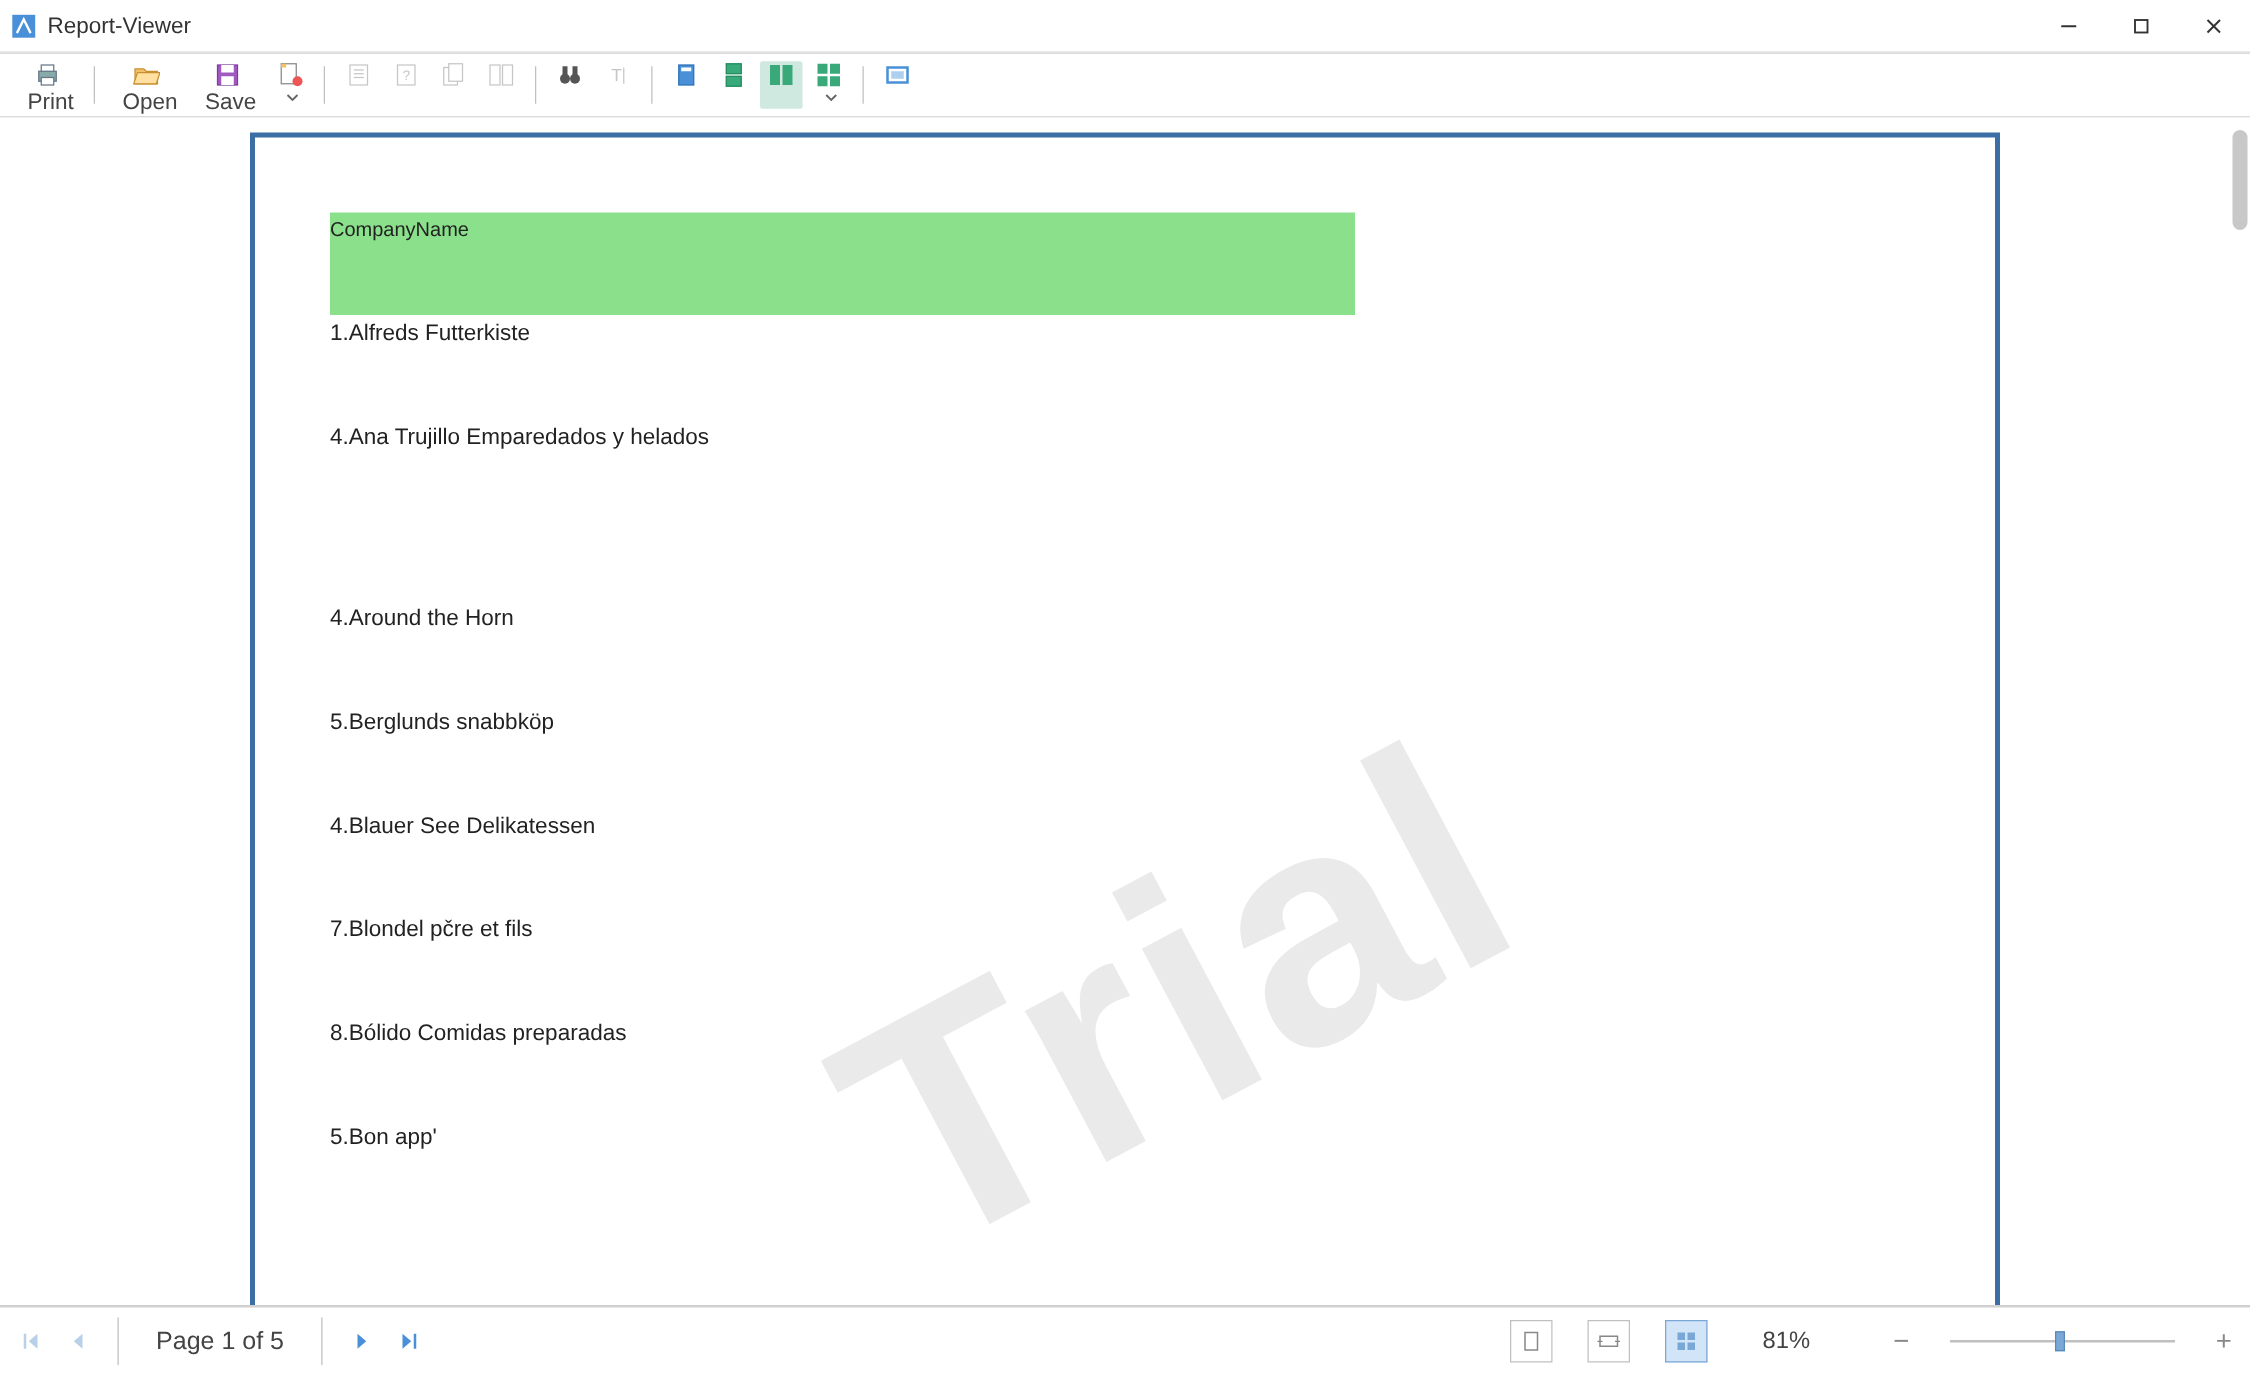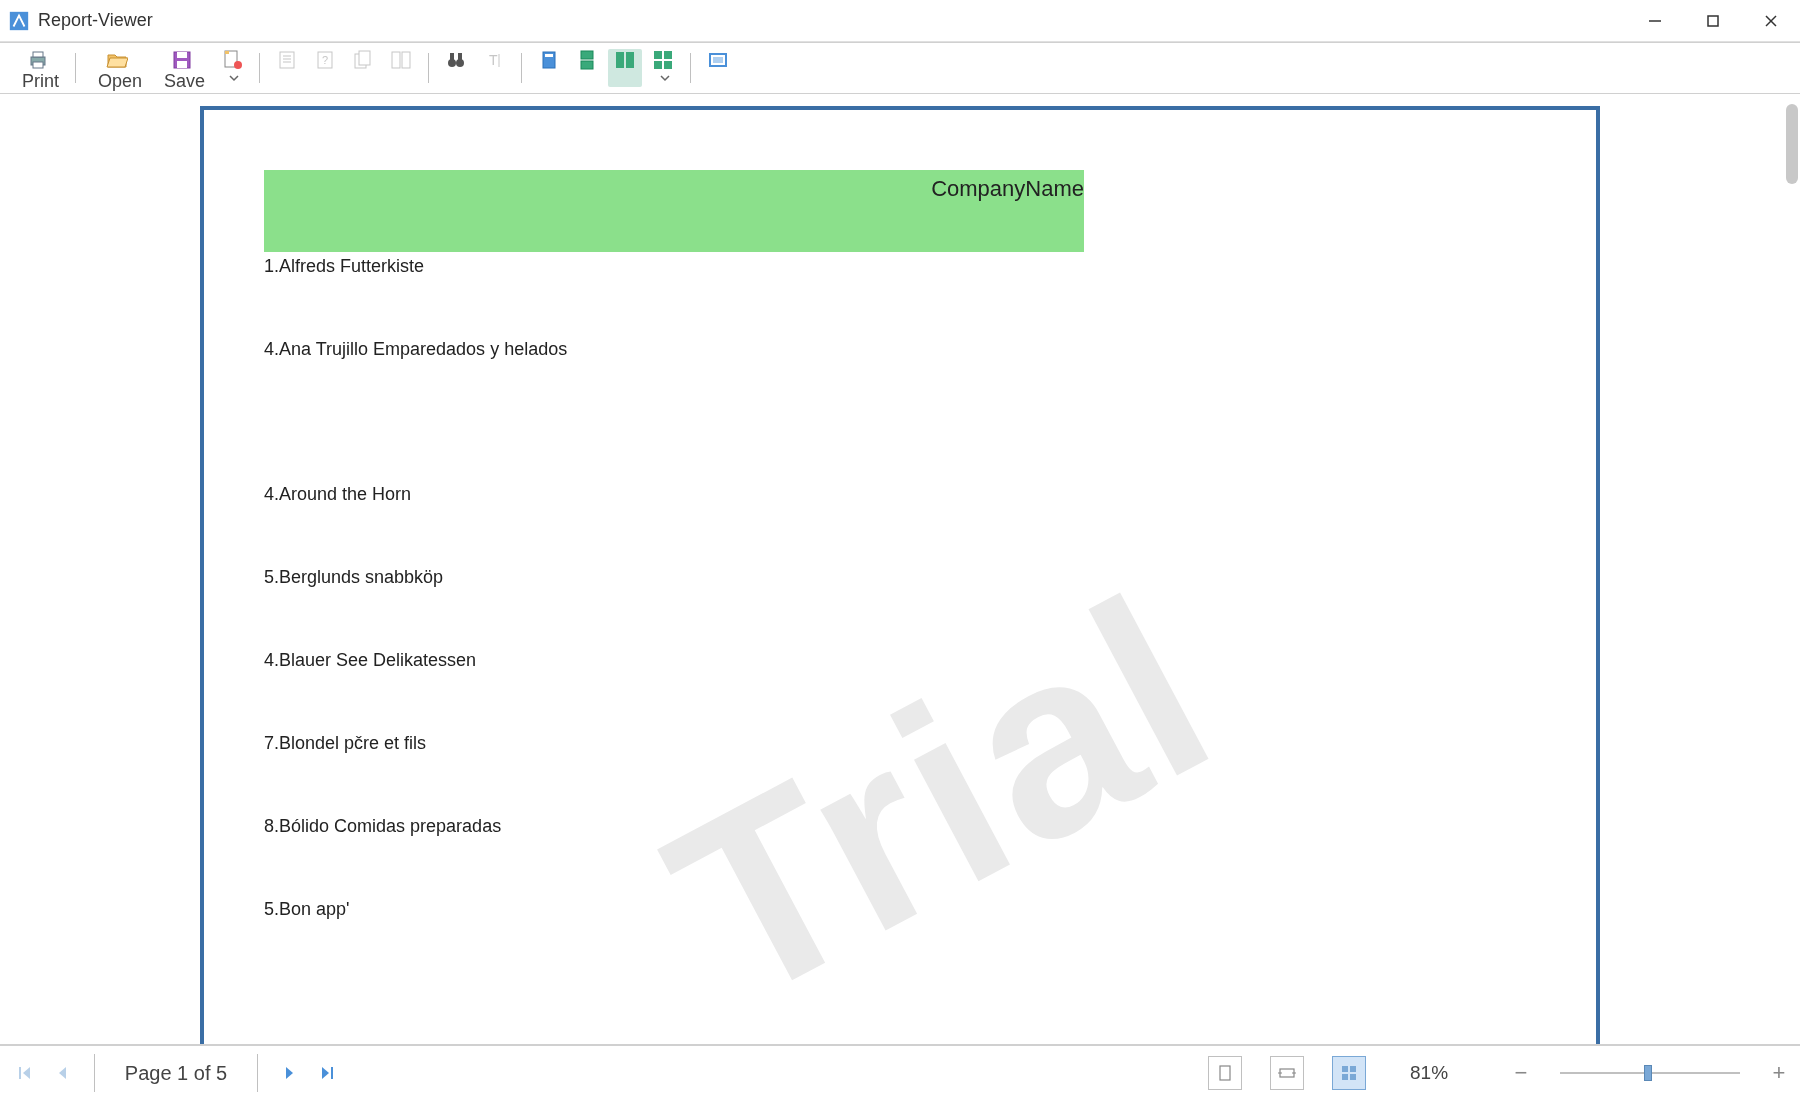--- a/index.html
+++ b/index.html
@@ -20,21 +20,21 @@
   .tb-btn .label { font-size: 18px; color: #444; margin-left: 6px; }
   .tb-sep { width: 1px; height: 30px; background: #c0c0c0; margin: 0 6px; }
   .chev { width: 14px; height: 14px; margin-left: 4px; }
   .tb-btn.disabled { opacity: 0.55; cursor: default; }
   .tb-btn.active { background: #cfe8e0; }
   
   
   .viewport { position: relative; height: calc(100% - 42px - 52px - 56px); background: #fff; overflow: hidden; }
   .page-wrap { position: absolute; left: 200px; top: 12px; width: 1400px; height: 100%; }
   .page { width: 1400px; height: 1760px; border: 4px solid #3a6ea5; background: #fff; position: relative; padding: 60px 60px; }
-  .header-band { background: #8be08b; width: 820px; height: 82px; padding: 6px 0 0 0; text-align: right; font-size: 22px; color: #222; }
+  .header-band { background: #8be08b; width: 820px; height: 82px; padding: 6px 0 0 0; text-align: left; font-size: 16px; color: #222; }
   .row { font-size: 18px; color: #222; margin-top: 0; }
   .row.first { margin-top: 4px; }
   .rows { margin-top: 0; }
   .row-spacer { height: 62px; }
   
   
   .watermark { position: absolute; left: 460px; top: 540px; font-size: 260px; font-weight: 700; color: #eaeaea; transform: rotate(-28deg); user-select: none; pointer-events: none; letter-spacing: 4px; font-family: Arial, sans-serif; }
   
   
   .vscroll { position: absolute; right: 2px; top: 10px; width: 12px; height: 80px; background: #c8c8c8; border-radius: 6px; }

